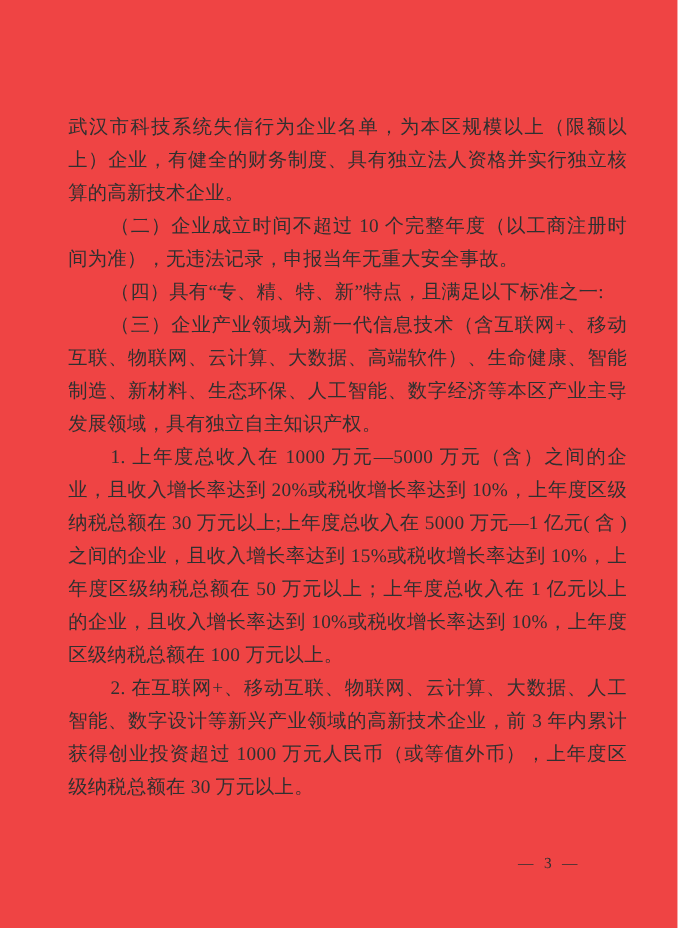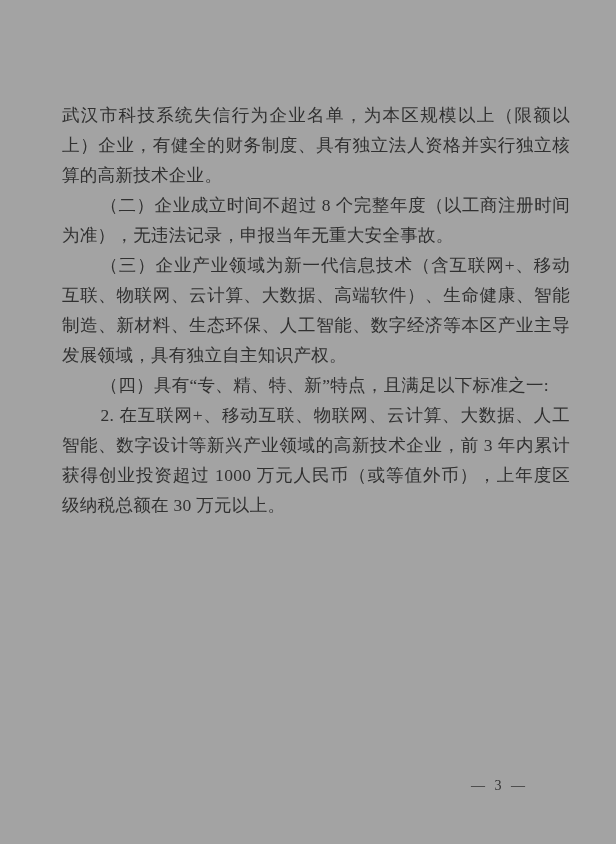--- a/index.html
+++ b/index.html
@@ -4,21 +4,21 @@
 <style>
   html, body {
     margin: 0;
     padding: 0;
     background: #ffffff;
   }
   .page {
     position: relative;
     width: 616px;
     height: 844px;
-    background: #a3a3a3;
+    background: #ef4444;
     box-sizing: border-box;
     padding: 100px 46px 0 62px;
     overflow: hidden;
     font-family: "Liberation Serif", "DejaVu Serif", serif;
   }
   .doc-body {
     width: 508px;
   }
   .para {
     margin: 0;
@@ -43,22 +43,23 @@
     letter-spacing: 3px;
     white-space: nowrap;
   }
 </style>
 </head>
 <body>
 
 <div class="page">
   <div class="doc-body">
     <p class="para">武汉市科技系统失信行为企业名单，为本区规模以上（限额以上）企业，有健全的财务制度、具有独立法人资格并实行独立核算的高新技术企业。</p>
-    <p class="para indent">（二）企业成立时间不超过 8 个完整年度（以工商注册时间为准），无违法记录，申报当年无重大安全事故。</p>
+    <p class="para indent">（二）企业成立时间不超过 10 个完整年度（以工商注册时间为准），无违法记录，申报当年无重大安全事故。</p>
+    <p class="para indent">（四）具有“专、精、特、新”特点，且满足以下标准之一:</p>
     <p class="para indent">（三）企业产业领域为新一代信息技术（含互联网+、移动互联、物联网、云计算、大数据、高端软件）、生命健康、智能制造、新材料、生态环保、人工智能、数字经济等本区产业主导发展领域，具有独立自主知识产权。</p>
-    <p class="para indent">（四）具有“专、精、特、新”特点，且满足以下标准之一:</p>
+    <p class="para indent">1. 上年度总收入在 1000 万元—5000 万元（含）之间的企业，且收入增长率达到 20%或税收增长率达到 10%，上年度区级纳税总额在 30 万元以上;上年度总收入在 5000 万元—1 亿元( 含 )之间的企业，且收入增长率达到 15%或税收增长率达到 10%，上年度区级纳税总额在 50 万元以上；上年度总收入在 1 亿元以上的企业，且收入增长率达到 10%或税收增长率达到 10%，上年度区级纳税总额在 100 万元以上。</p>
     <p class="para indent">2. 在互联网+、移动互联、物联网、云计算、大数据、人工智能、数字设计等新兴产业领域的高新技术企业，前 3 年内累计获得创业投资超过 1000 万元人民币（或等值外币），上年度区级纳税总额在 30 万元以上。</p>
   </div>
 
   <div class="page-footer">
     <span>— 3 —</span>
   </div>
 </div>
 
 </body></html>

